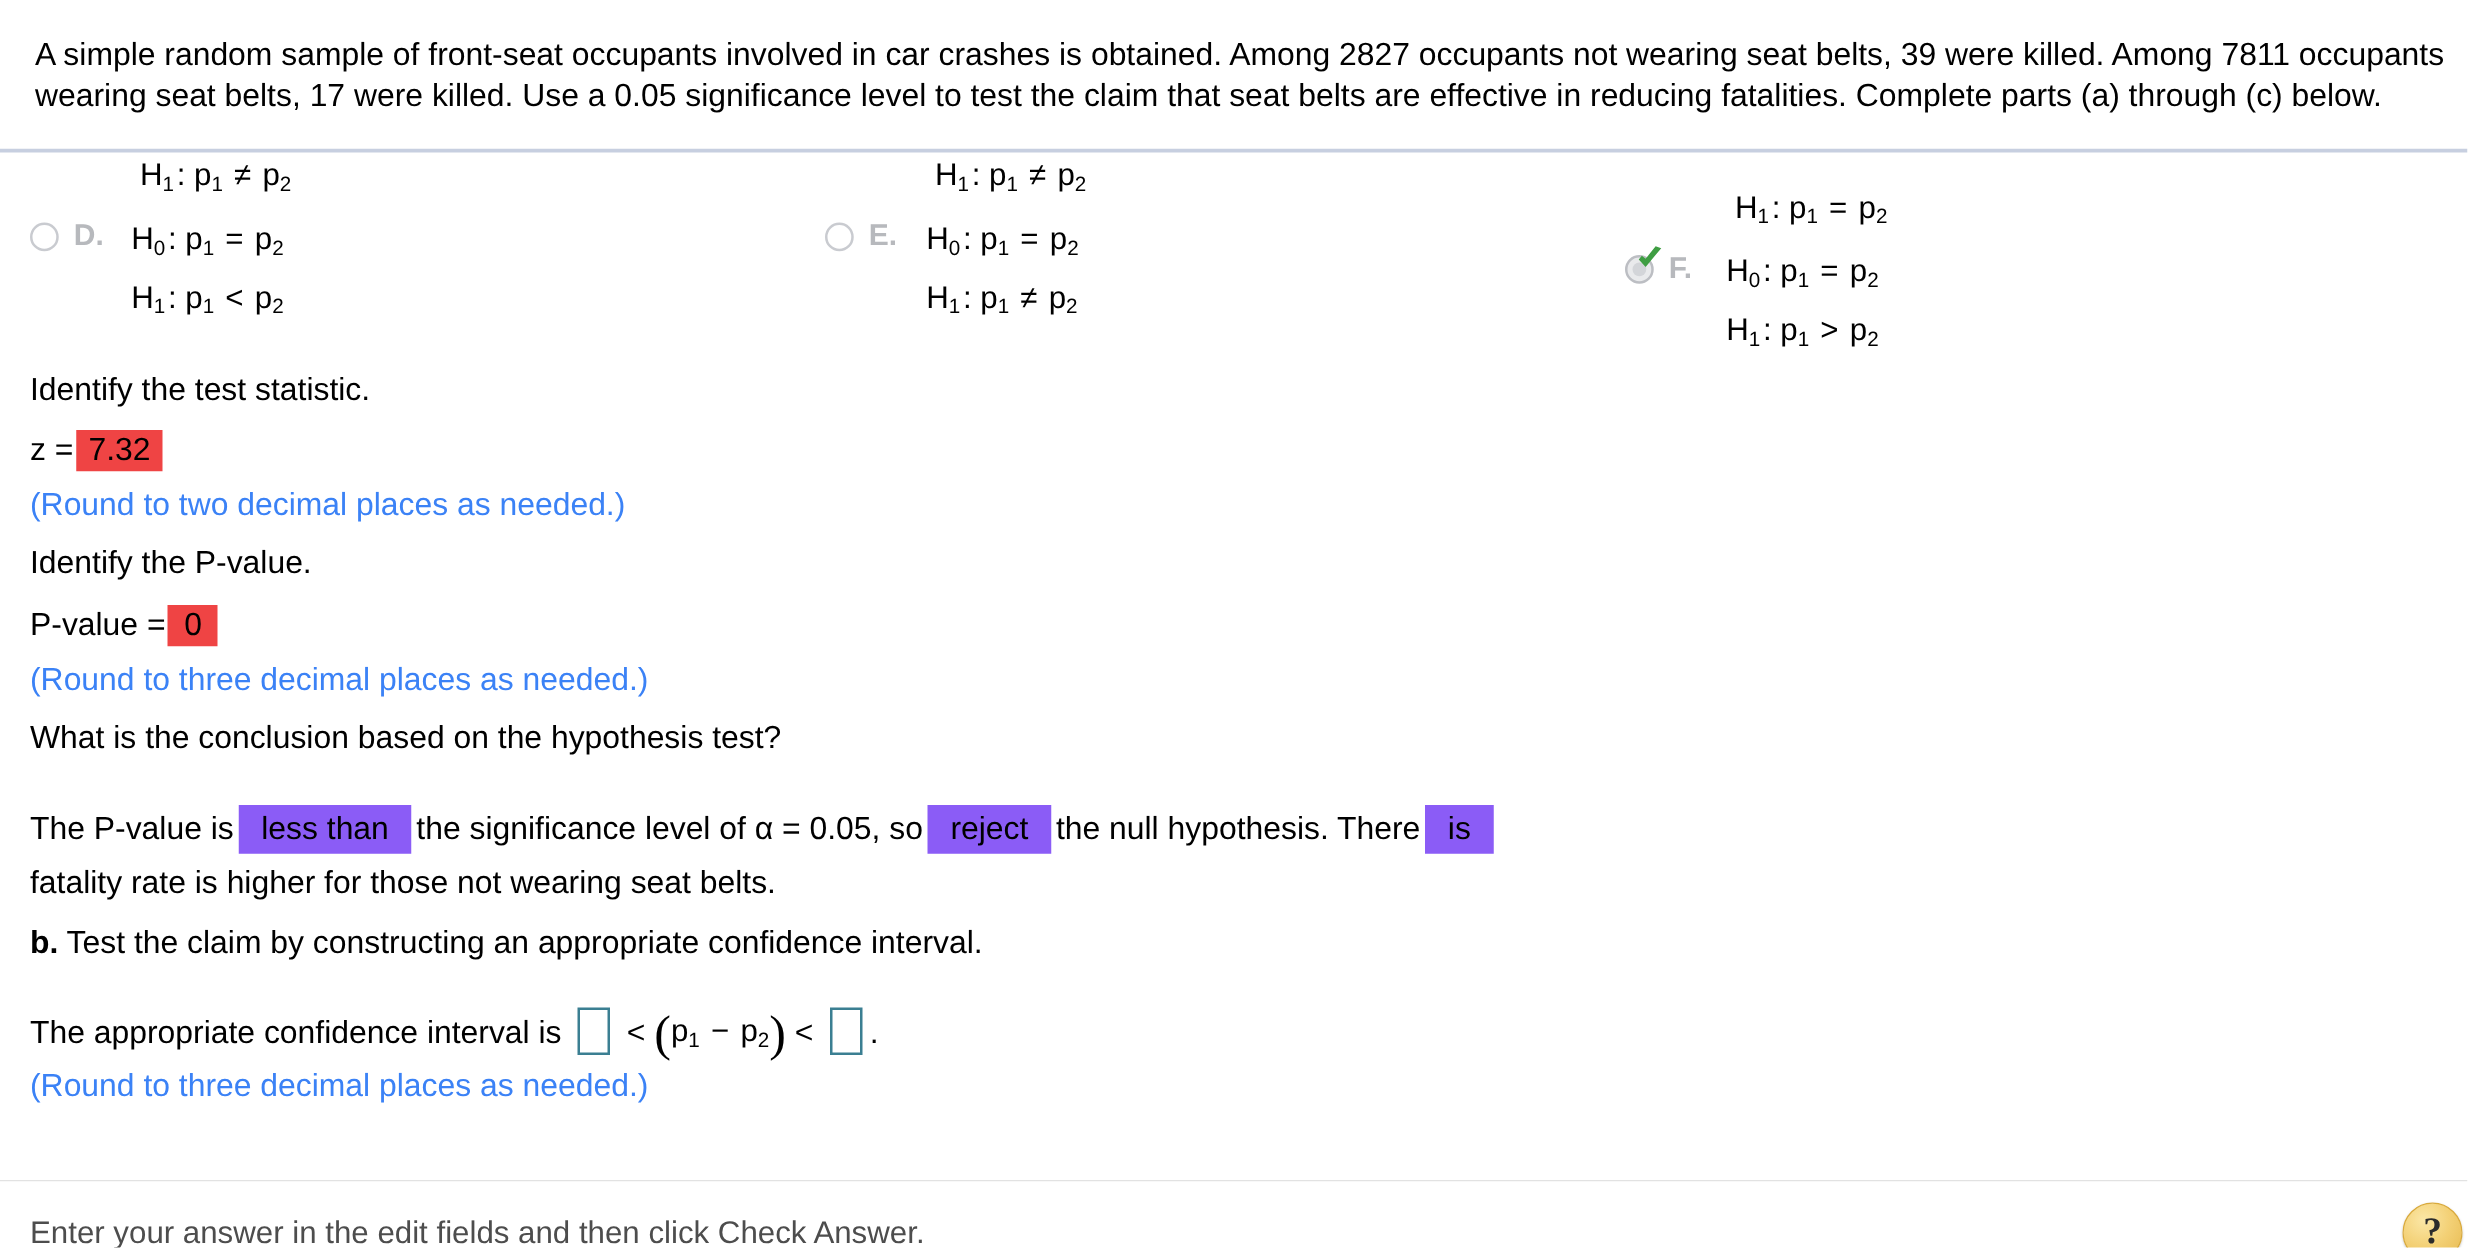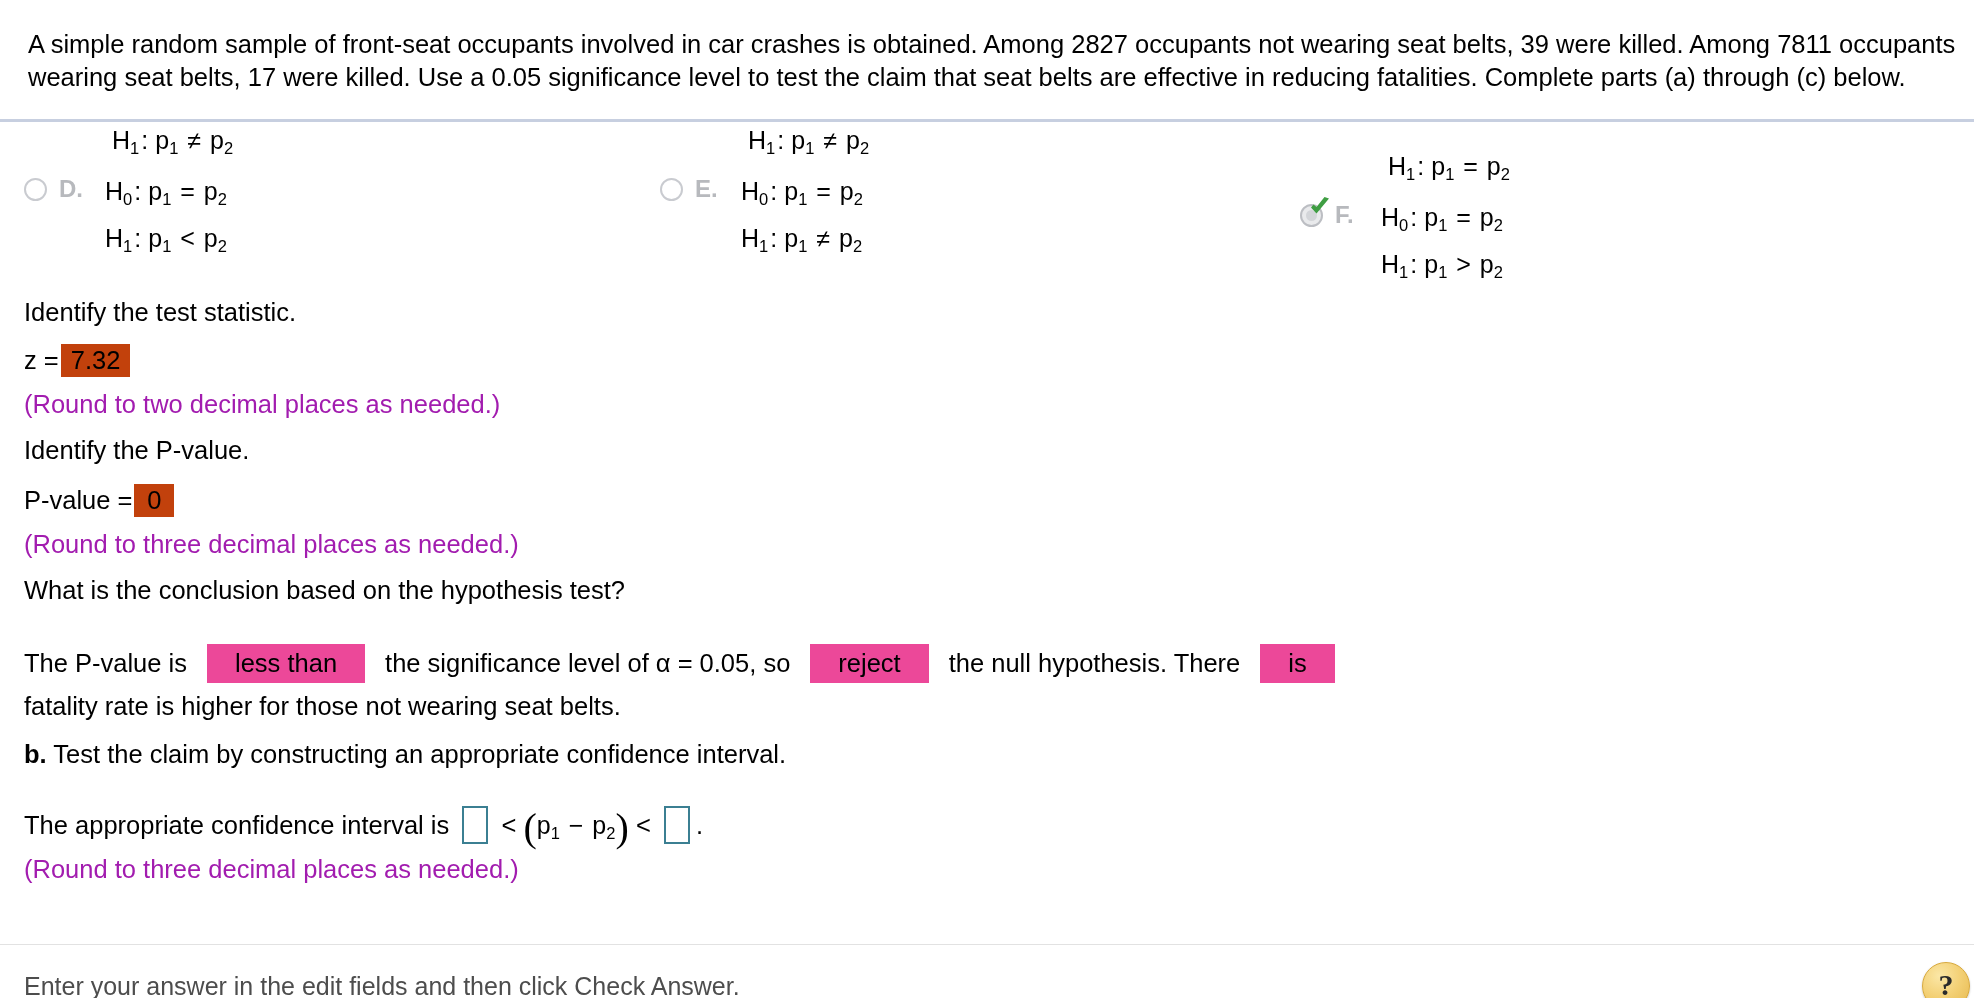--- a/index.html
+++ b/index.html
@@ -122,50 +122,50 @@
   .m { font-size: 25px; white-space: nowrap; }
   .m sub {
     font-size: 0.66em;
     vertical-align: -0.28em;
     letter-spacing: 0;
   }
   .op { margin: 0 2px; }
 
   
   .sec { position: absolute; font-size: 25.5px; color: #000; white-space: nowrap; }
-  .hint { color: #a21caf; font-size: 25.5px; }
+  .hint { color: #3b82f6; font-size: 25.5px; }
 
   .s-teststat { left: 24px; top: 298px; }
   .s-zline    { left: 24px; top: 344px; }
   .s-zhint    { left: 24px; top: 390px; }
   .s-pvaluelbl{ left: 24px; top: 436px; }
   .s-pline    { left: 24px; top: 484px; }
   .s-phint    { left: 24px; top: 530px; }
   .s-conclq   { left: 24px; top: 576px; }
   .s-concl1   { left: 24px; top: 644px; }
   .s-concl2   { left: 24px; top: 692px; }
   .s-partb    { left: 24px; top: 740px; }
   .s-ci       { left: 24px; top: 806px; }
   .s-cihint   { left: 24px; top: 855px; }
 
   .answer-field {
     display: inline-block;
-    background: #c2410c;
+    background: #ef4444;
     padding: 2px 10px;
     margin: 0 2px;
     font-size: 25.5px;
     color: #000;
     min-width: 20px;
     text-align: center;
   }
   .dropdown-field {
     display: inline-block;
-    background: #ec4899;
-    padding: 5px 28px;
-    margin: 0 20px;
+    background: #8b5cf6;
+    padding: 5px 18px;
+    margin: 0 4px;
     font-size: 25.5px;
     color: #000;
     text-align: center;
   }
 
   .concl-line {
     display: flex;
     align-items: baseline;
     white-space: nowrap;
   }

